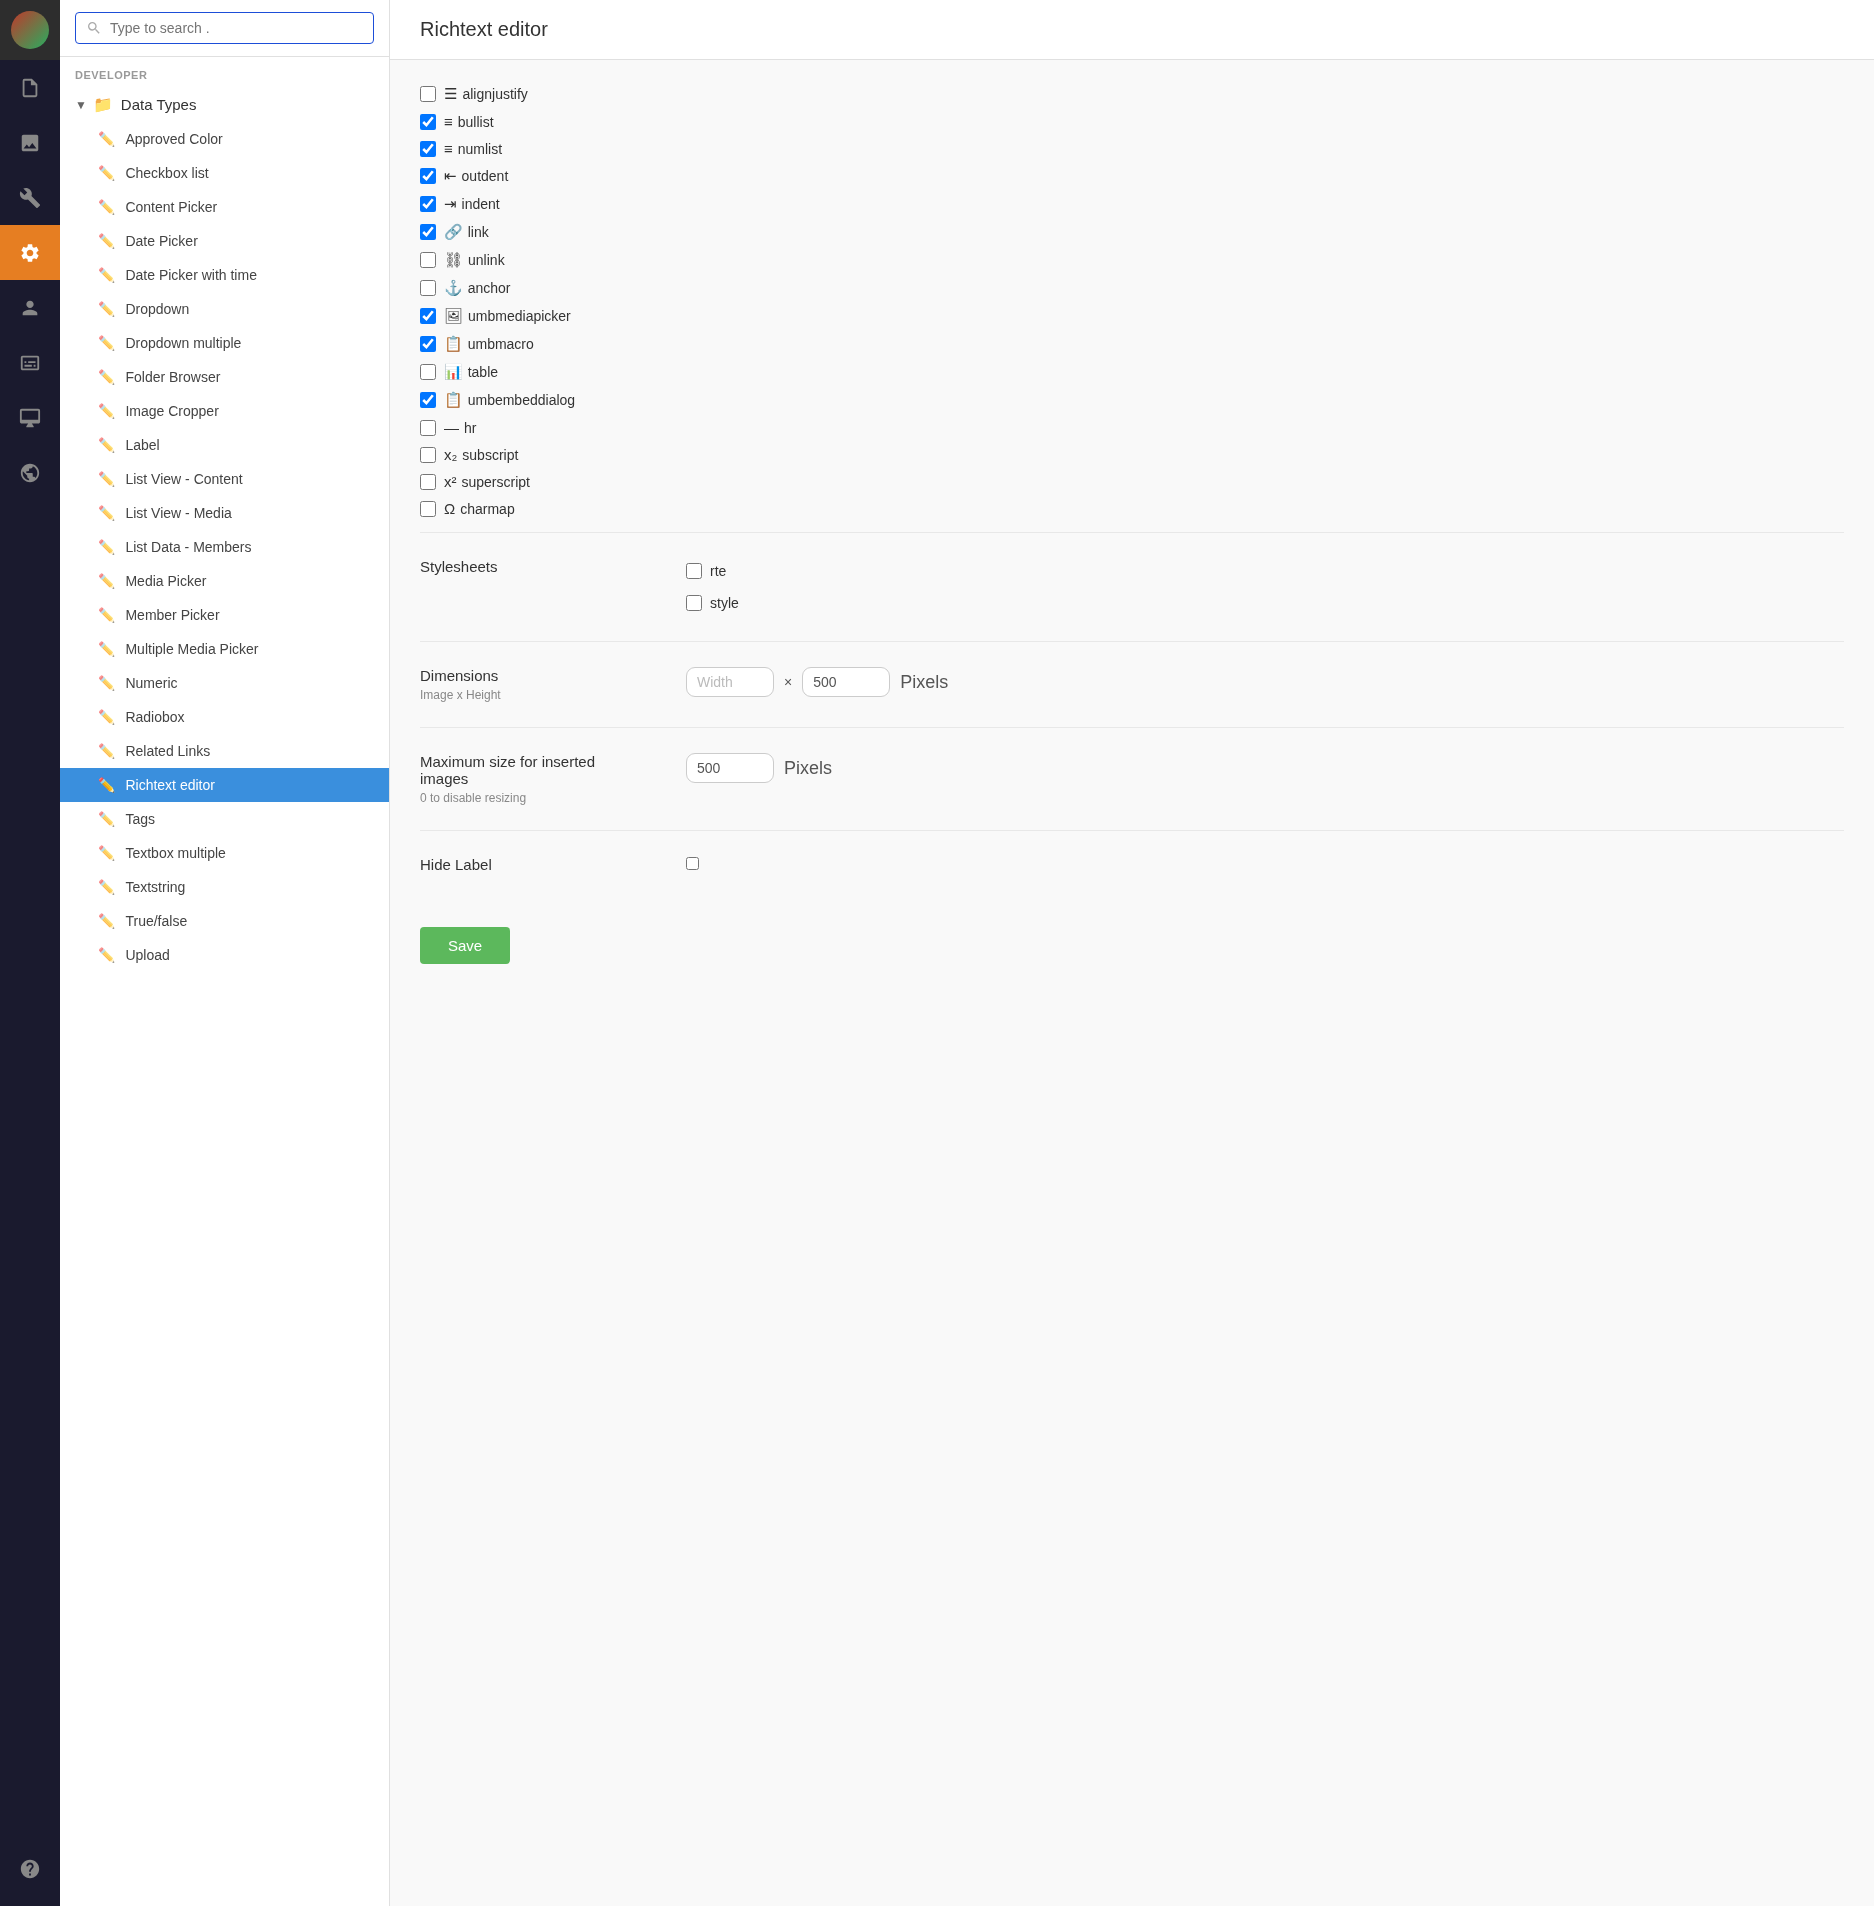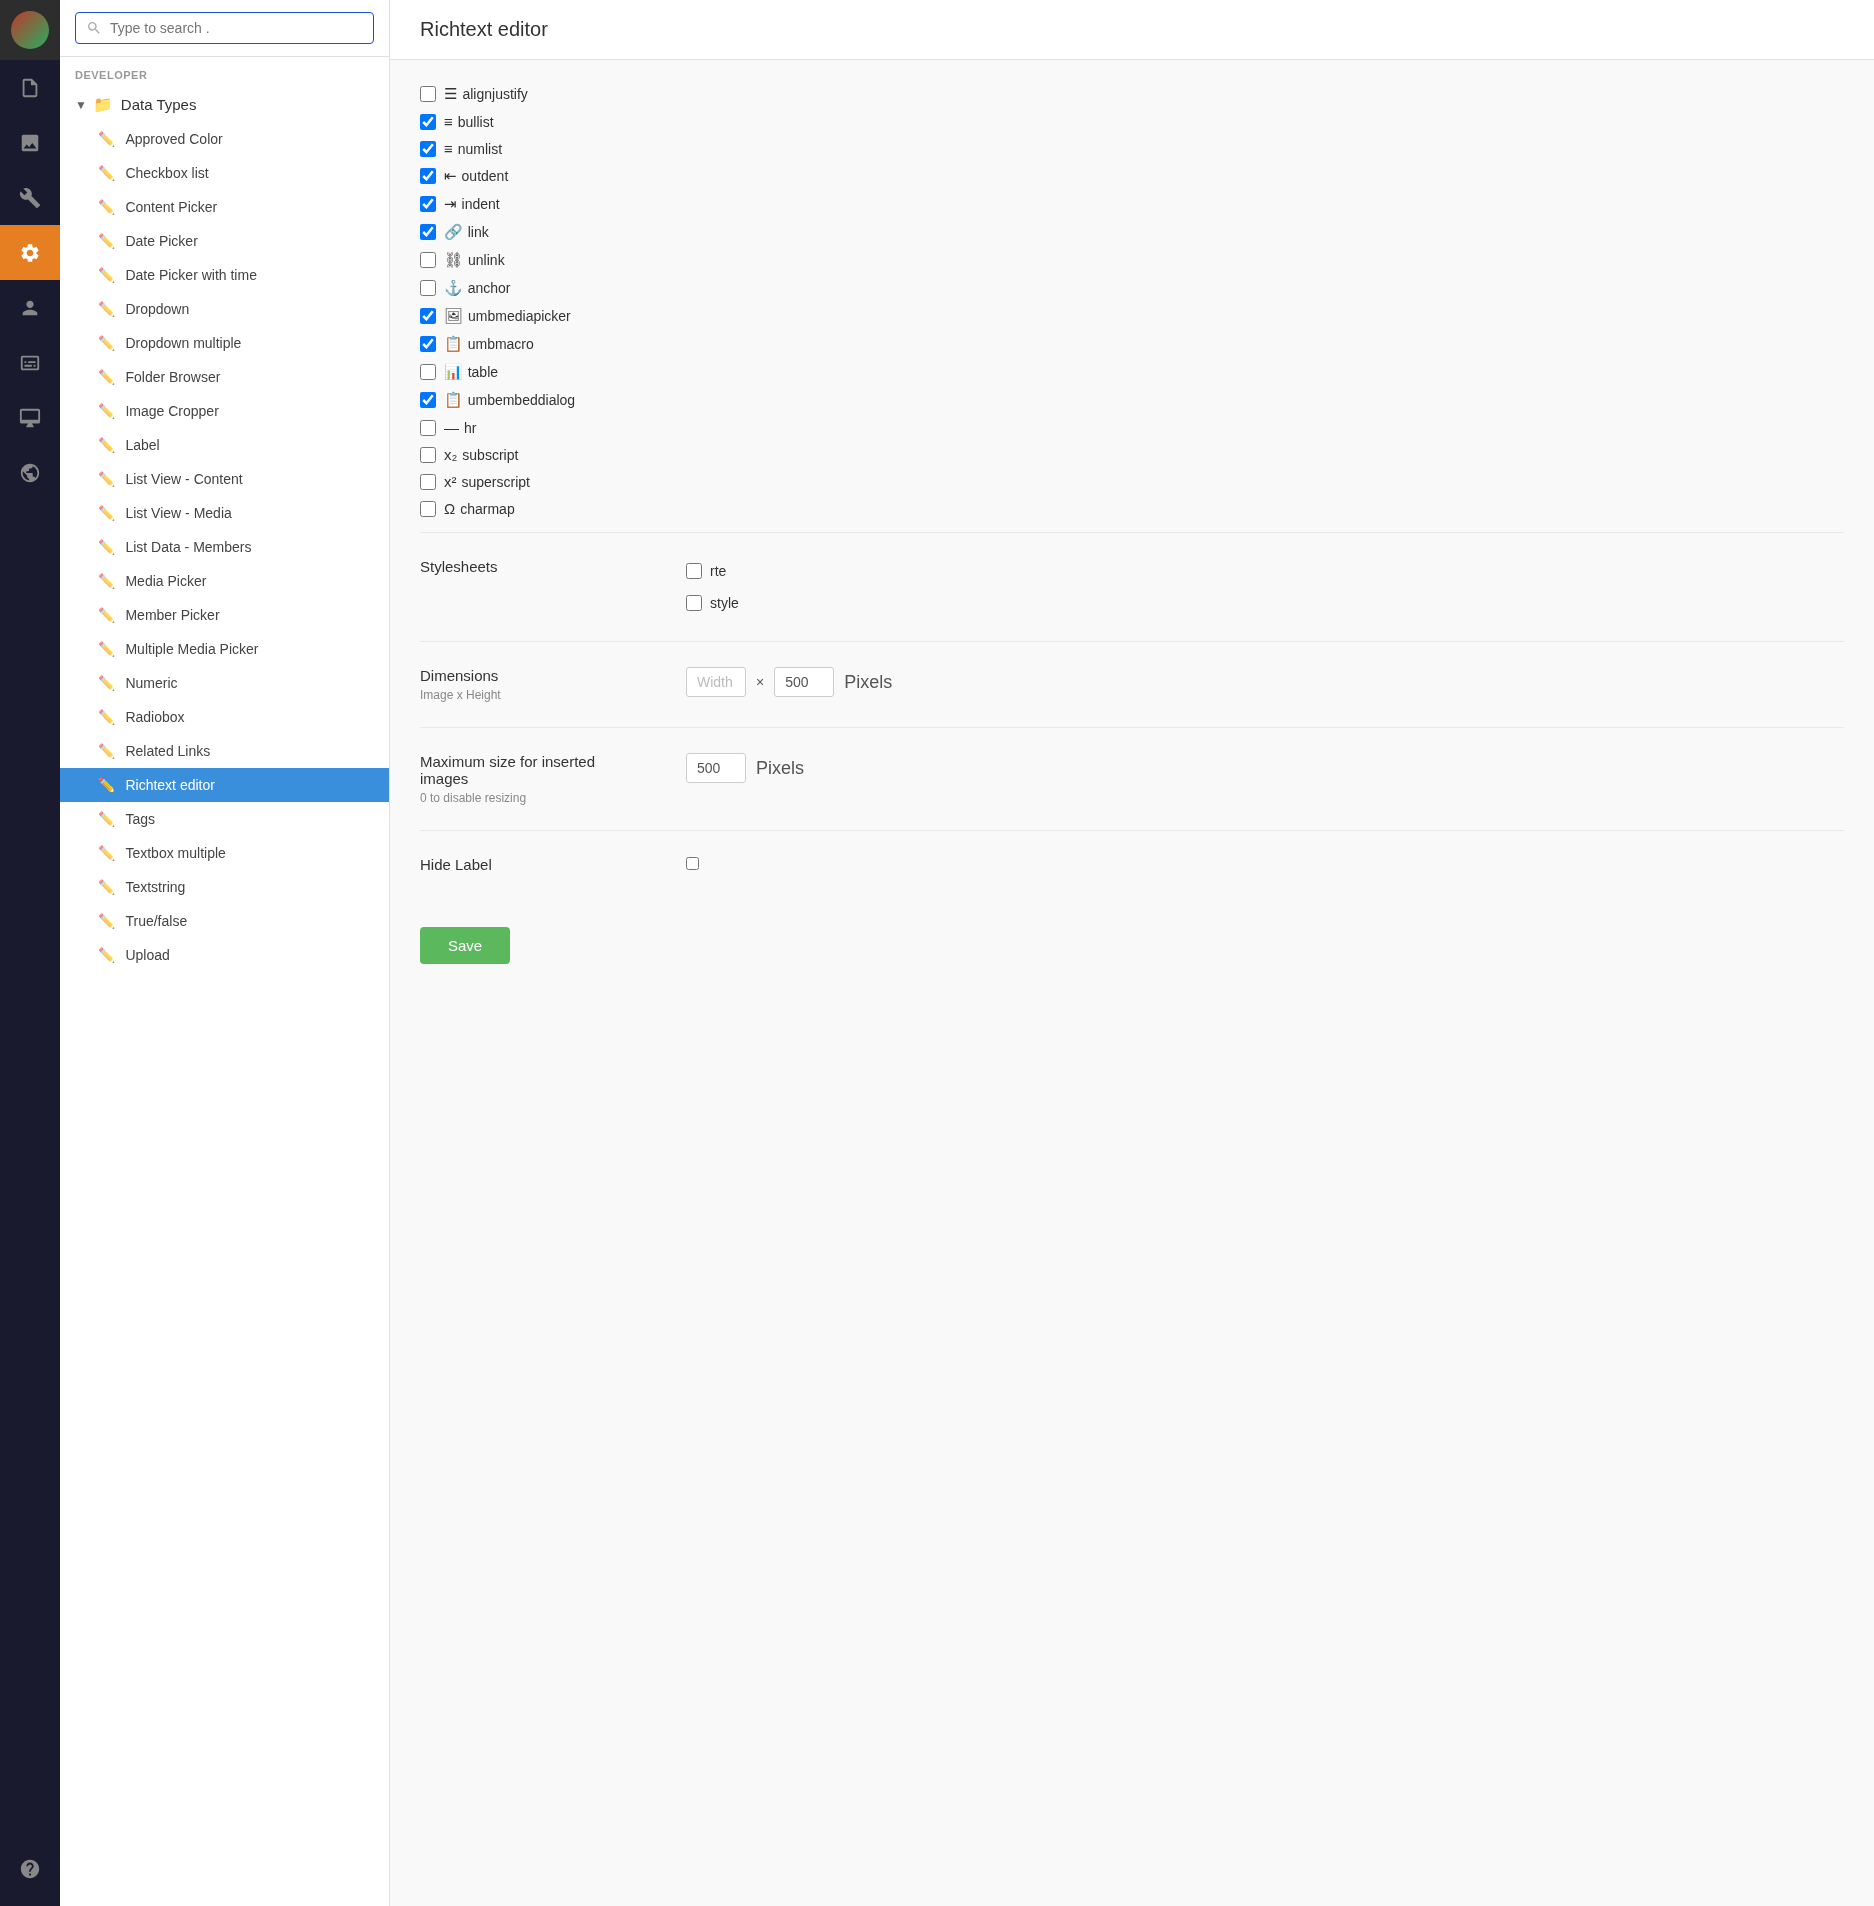--- a/index.html
+++ b/index.html
@@ -165,22 +165,22 @@
     }
 
     .stylesheets-row {
       display: flex; flex-direction: column; gap: 6px;
     }
 
     .dimensions-wrap {
       display: flex; align-items: center; gap: 10px;
     }
     .dim-input {
-      border: 1px solid #ccc; border-radius: 3px;
-      padding: 6px 10px; font-size: 14px; width: 60px;
+      border: 1px solid #ccc; border-radius: 9px;
+      padding: 6px 10px; font-size: 14px; width: 88px;
       color: #555;
     }
     .dim-input::placeholder { color: #bbb; }
     .dim-x { color: #555; font-size: 14px; }
     .dim-pixels { font-size: 18px; color: #555; }
 
     .max-size-wrap {
       display: flex; align-items: center; gap: 10px;
     }
 

